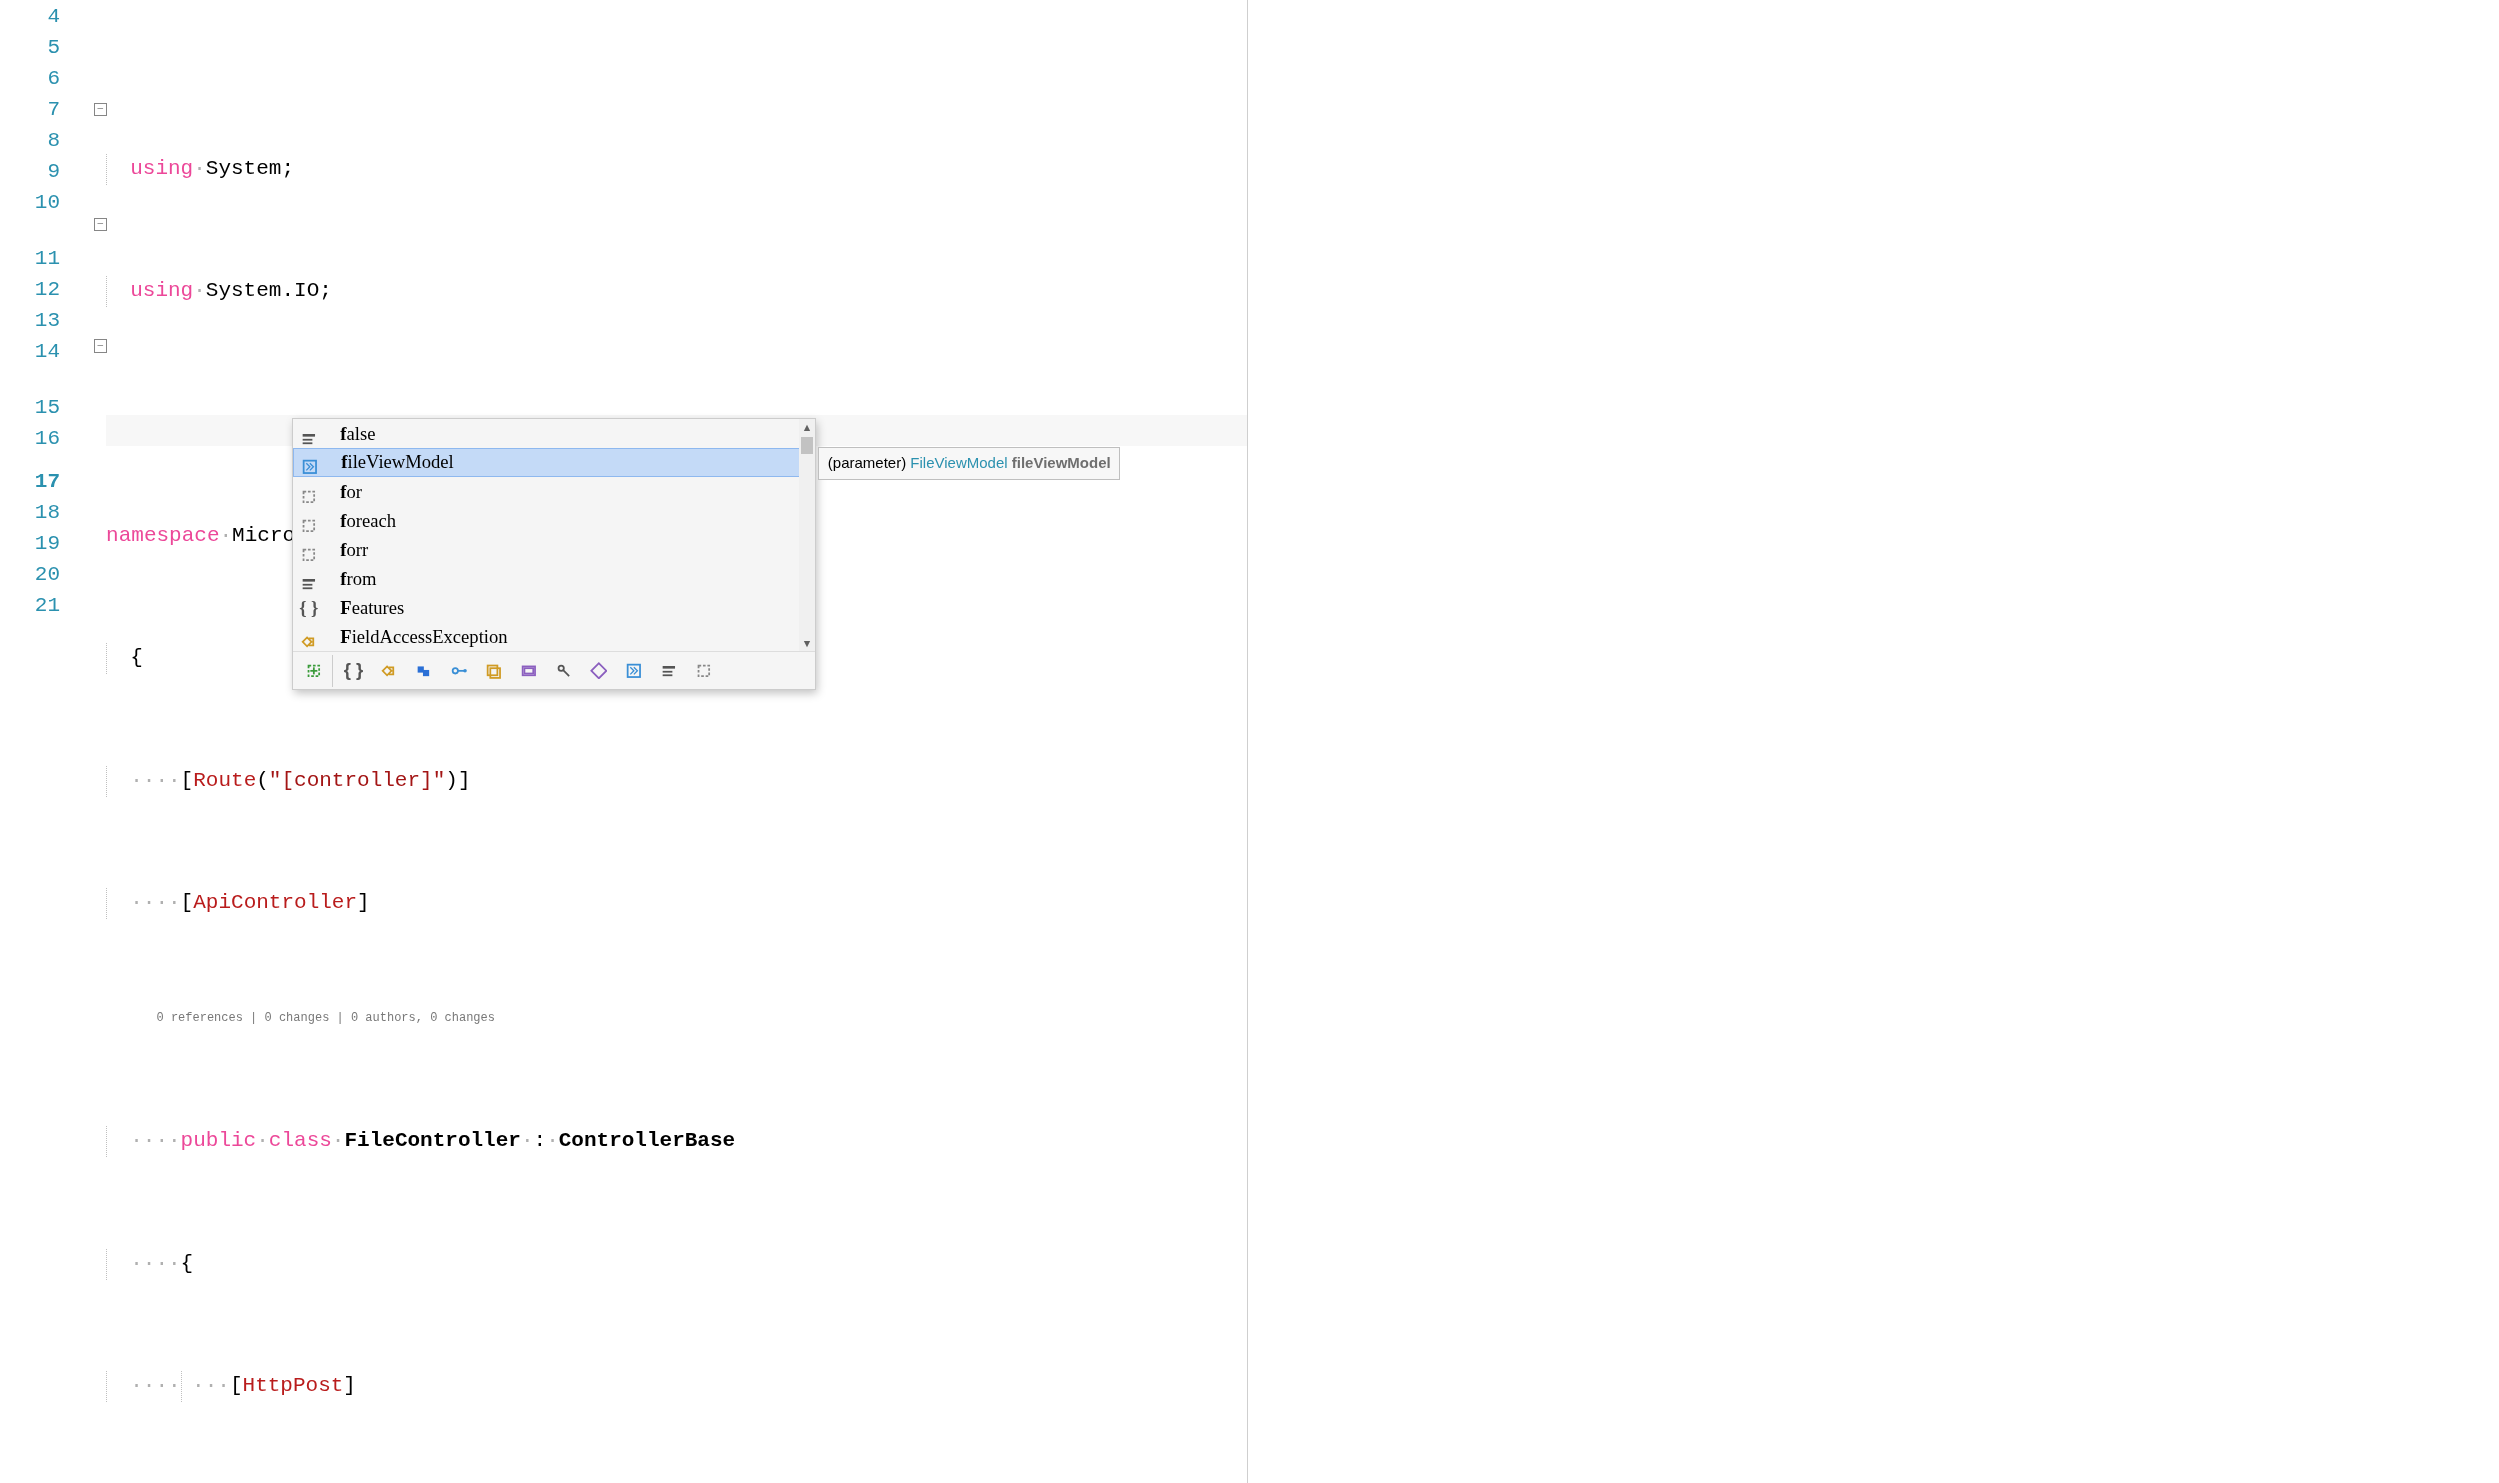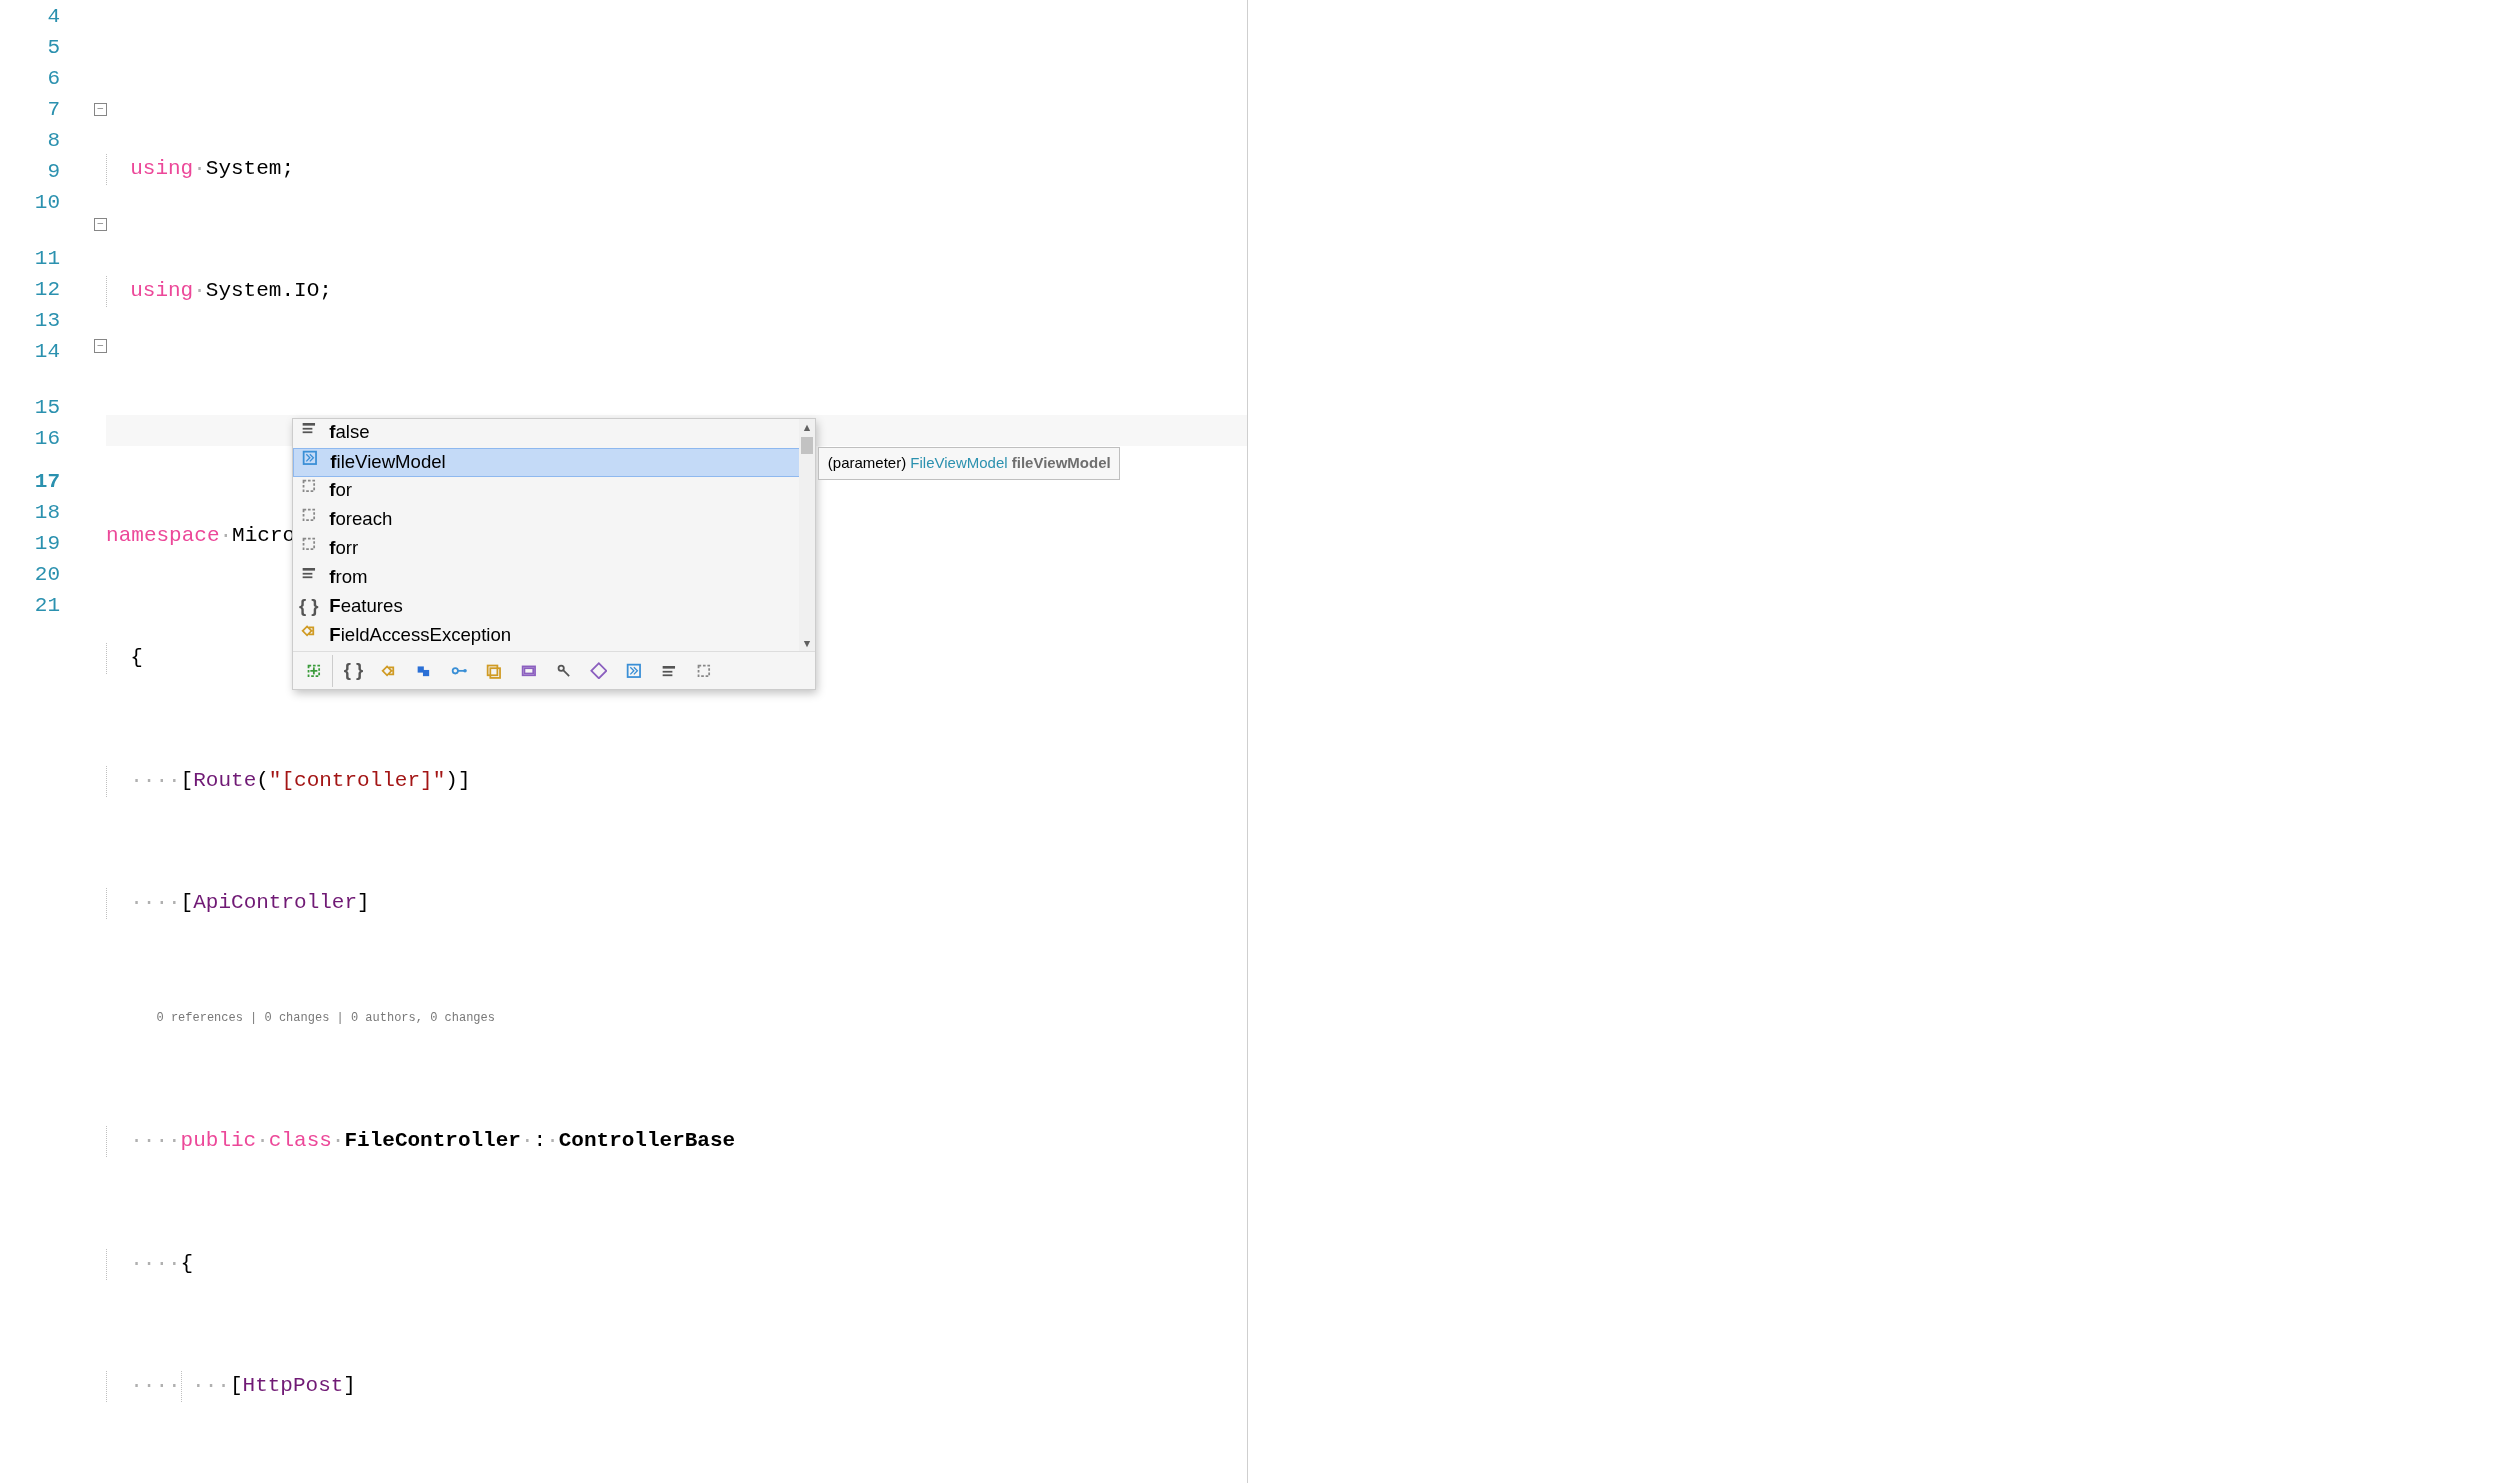--- a/index.html
+++ b/index.html
@@ -67,21 +67,21 @@
   .code-line .vguide {
     display: inline-block;
     width: 11.5px;
     border-left: 1.3px dotted #bfbfbf;
     height: 31px;
     vertical-align: top;
     box-sizing: border-box;
   }
   .kw { color: #ec4899; }
   .type { color: #000000; font-weight: bold; }
-  .attr { color: #701a75; }
+  .attr { color: #b91c1c; }
   .str { color: #a31515; }
   .dots { color: #b0b0b0; }
   .current-line-hl {
     position: absolute;
     left: 0;
     right: 0;
     height: 31px;
     background: #f7f7f7;
   }
   
@@ -97,25 +97,26 @@
     font-size: 18.6px;
     z-index: 10;
   }
   .comp-list {
     max-height: 268px;
     overflow: hidden;
     position: relative;
   }
   .comp-item {
     display: flex;
-    align-items: flex-start;
+    align-items: flex-end;
     height: 29px;
     padding: 0 5.3px;
-    gap: 10px;
+    gap: 21px;
     cursor: pointer;
+    font-family: Liberation Serif, serif;
   }
   .comp-item.selected {
     background: #c4daf7;
     border: 0.9px solid #8eb8ef;
     box-sizing: border-box;
   }
   .comp-item .ico { width: 21px; display: flex; justify-content: center; }
   .comp-item .txt { }
   .comp-item b { font-weight: bold; }
   .comp-scroll {

